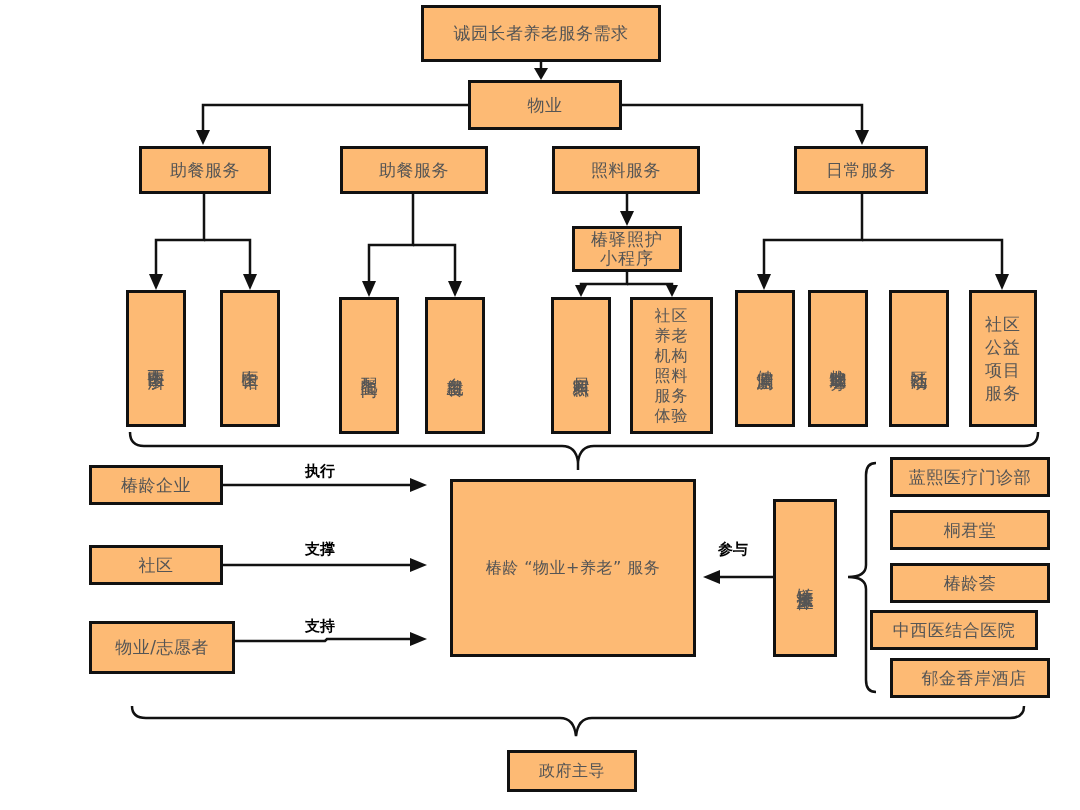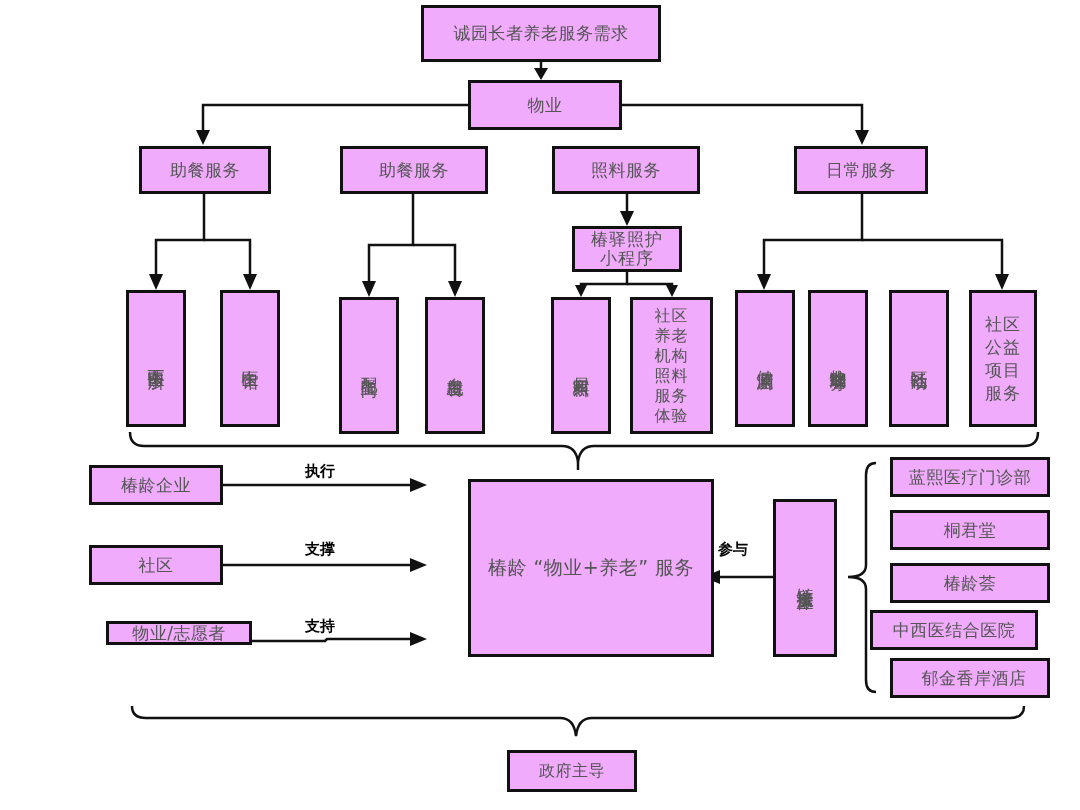--- a/index.html
+++ b/index.html
@@ -1,18 +1,18 @@
 <!DOCTYPE html>
 <html><head>
 <meta charset="utf-8">
 <style>
   html, body { margin: 0; padding: 0; background: #ffffff; }
   body { width: 1080px; height: 810px; position: relative; overflow: hidden;
          font-family: "DejaVu Sans", "Liberation Sans", sans-serif; color: #555555; }
-  .box { position: absolute; box-sizing: border-box; border: 3px solid #111111; background: #f0abfc;
+  .box { position: absolute; box-sizing: border-box; border: 3px solid #111111; background: #fdba74;
          display: flex; align-items: center; justify-content: center; text-align: center; }
   .h { font-size: 17px; letter-spacing: 0.5px; }
   .v { font-size: 17px; line-height: 23px; writing-mode: vertical-rl; text-orientation: upright; letter-spacing: 1px; }
   .v2 { font-size: 16px; line-height: 20px; flex-direction: column; }
   .v2 span { display: block; letter-spacing: 1px; }
   .label { position: absolute; font-size: 15px; color: #000000; font-weight: bold; }
   svg.lines { position: absolute; left: 0; top: 0; width: 1080px; height: 810px; }
   svg.lines path, svg.lines line, svg.lines polyline { fill: none; stroke: #111111; stroke-width: 2.5; }
   svg.lines polygon { fill: #111111; stroke: none; }
 </style>
@@ -136,26 +136,26 @@
 <div class="box h" style="left:89px;top:465px;width:134px;height:40px;">
   <span>椿龄企业</span>
 </div>
 <span class="label" style="left:305px;top:462px;">执行</span>
 
 <div class="box h" style="left:89px;top:545px;width:134px;height:40px;">
   <span>社区</span>
 </div>
 <span class="label" style="left:305px;top:540px;text-align:center;">支撑</span>
 
-<div class="box h" style="left:106px;top:621px;width:146px;height:24px;">
+<div class="box h" style="left:89px;top:621px;width:146px;height:53px;">
   <span>物业/志愿者</span>
 </div>
 <span class="label" style="left:305px;top:617px;">支持</span>
 
-<div class="box h" style="left:468px;top:479px;width:246px;height:178px;font-size:19px;">
+<div class="box h" style="left:450px;top:479px;width:246px;height:178px;font-size:16px;">
   <span>椿龄 “物业+养老” 服务</span>
 </div>
 
 <span class="label" style="left:718px;top:540px;">参与</span>
 <div class="box v" style="left:773px;top:499px;width:64px;height:158px;">
   <span>链接资源主体</span>
 </div>
 
 <div class="box h" style="left:890px;top:457px;width:160px;height:40px;">
   <span>蓝熙医疗门诊部</span>

